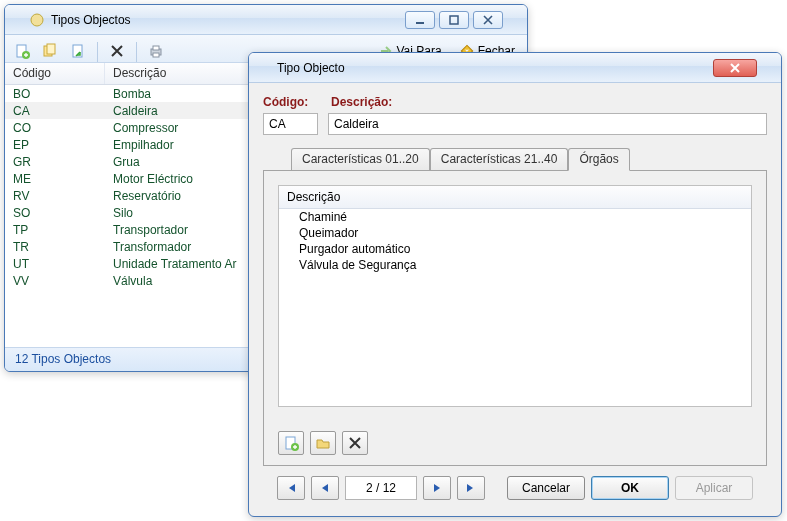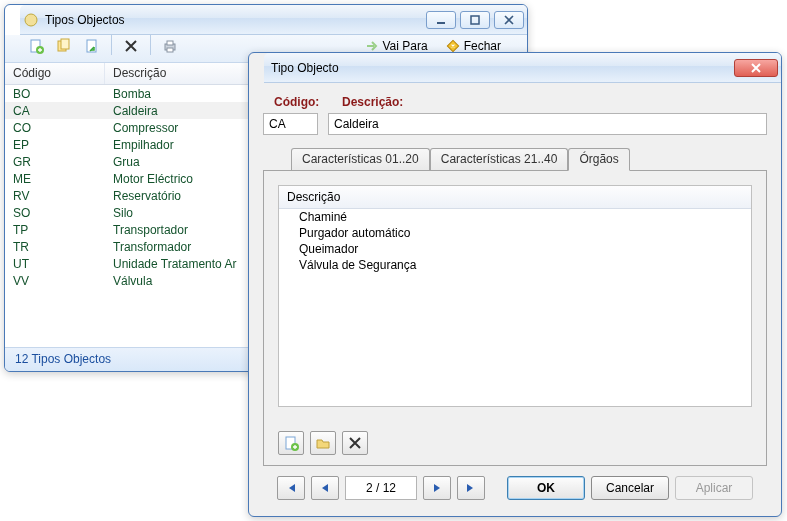--- a/index.html
+++ b/index.html
@@ -12,35 +12,35 @@
     border-radius: 6px;
     background: #fff;
     box-shadow: 0 2px 8px rgba(0,0,0,0.2);
   }
   .win-parent { left: 4px; top: 4px; width: 524px; height: 368px; }
   .titlebar {
     height: 30px;
     background: linear-gradient(#f3f7fc,#dde9f7 45%,#cfe0f4 46%,#e8f1fb);
     border-bottom: 1px solid #b8cde6;
     border-radius: 5px 5px 0 0;
-    display: flex; align-items: center; padding: 0 3px; margin-left: 15px;
+    display: flex; align-items: center; padding: 0 24px;
   }
   .titlebar .icon { width:16px; height:16px; margin-right:6px; display:flex; align-items:center; justify-content:center;}
   .titlebar .title { flex:1; color:#000; }
   .win-btns { display:flex; gap:4px; }
   .win-btn {
     width:30px; height:18px; border:1px solid #7a9ecc; border-radius:3px;
     background:linear-gradient(#f7fbff,#dceaf9);
     display:flex;align-items:center;justify-content:center; color:#3a5a80;
     font-size:11px; font-weight:bold;
   }
   .win-btn.close-red { background:linear-gradient(#f7a6a0,#e06055); border-color:#b04038; color:#fff; width:44px; }
   .toolbar {
     height:28px; background:linear-gradient(#f4f8fd,#e4eef9);
-    border-bottom:1px solid #c6d7ec; display:flex; align-items:flex-start; padding:0 20px; gap:6px;
+    border-bottom:1px solid #c6d7ec; display:flex; align-items:flex-end; padding:0 6px; gap:6px;
   }
   .tb-btn { width:22px; height:22px; display:flex;align-items:center;justify-content:center; border-radius:2px; }
   .tb-sep { width:1px; height:20px; background:#b8cde6; margin:0 2px;}
   .tb-spacer { flex:1; }
   .tb-text-btn { display:flex;align-items:center;gap:4px; padding:2px 6px; height:22px; }
   .listview { position:relative; }
   .lv-head { display:flex; background:linear-gradient(#fdfdfe,#eef2f8); border-bottom:1px solid #d6dde8; height:22px; }
   .lv-head-cell { padding:3px 8px; border-right:1px solid #e2e8f2; color:#333; }
   .lv-body { }
   .lv-row { display:flex; height:17px; align-items:center; }
@@ -53,21 +53,21 @@
     background:linear-gradient(#eaf2fc,#d9e8f9); border-top:1px solid #c6d7ec;
     padding:4px 10px; color:#1a4e9e; border-radius:0 0 5px 5px;
   }
 
   
   .win-child { left:248px; top:52px; width:534px; height:465px; background:#f0f0f0; }
   .win-child .titlebar { background:linear-gradient(#f3f7fc,#dde9f7 45%,#cfe0f4 46%,#e8f1fb); }
   .child-body { padding:12px 14px 10px; }
   .field-row { display:flex; gap:18px; margin-bottom:4px; }
   .field-label { color:#8b1a1a; font-weight:bold; }
-  .lbl-codigo { width:50px;margin-left:11px; }
+  .lbl-codigo { width:50px; }
   .lbl-desc { }
   .input-row { display:flex; gap:10px; margin-bottom:12px; }
   .inp { border:1px solid #b4b4b4; background:#fff; padding:3px 5px; height:22px; }
   .inp.code { width:55px; }
   .inp.desc { flex:1; }
 
   .tabstrip { display:flex; position:relative; top:1px;margin-left:28px; }
   .tab {
     border:1px solid #a4a4a4; border-bottom:none; padding:3px 10px 4px;
     background:linear-gradient(#f7f7f7,#e9e9e9); margin-right:0px; border-radius:3px 3px 0 0;
@@ -269,22 +269,22 @@
     <div class="tabstrip">
       <div class="tab">Características 01..20</div>
       <div class="tab">Características 21..40</div>
       <div class="tab active">Órgãos</div>
     </div>
     <div class="tabpanel">
       <div class="sublist">
         <div class="sublist-head">Descrição</div>
         <div id="orgaos-body">
             <div class="sublist-row">Chaminé</div>
+            <div class="sublist-row">Queimador</div>
             <div class="sublist-row">Purgador automático</div>
-            <div class="sublist-row">Queimador</div>
             <div class="sublist-row">Válvula de Segurança</div>
           </div>
       </div>
       <div class="panel-toolbar">
         <div class="sq-btn">
             <svg width="16" height="16">
               <rect x="3" y="2" width="9" height="12" fill="#fff" stroke="#7aa5d6"></rect>
               <circle cx="12" cy="12" r="4" fill="#6cc24a"></circle>
               <path d="M12 10v4M10 12h4" stroke="#fff" stroke-width="1.3"></path>
             </svg>
@@ -318,24 +318,24 @@
           <svg width="10" height="12">
             <path d="M2 2l6 4-6 4z" fill="#2a5db0"></path>
           </svg>
         </div>
       <div class="nav-btn">
           <svg width="12" height="12">
             <path d="M9 2v8M2 2l6 4-6 4z" fill="#2a5db0"></path>
           </svg>
         </div>
       <div class="spacer"></div>
+      <div class="btn">
+          <span>Cancelar</span>
+        </div>
       <div class="btn primary">
           <span>OK</span>
         </div>
-      <div class="btn">
-          <span>Cancelar</span>
-        </div>
       <div class="btn disabled">
           <span>Aplicar</span>
         </div>
     </div>
   </div>
 </div>
 
 </body></html>

